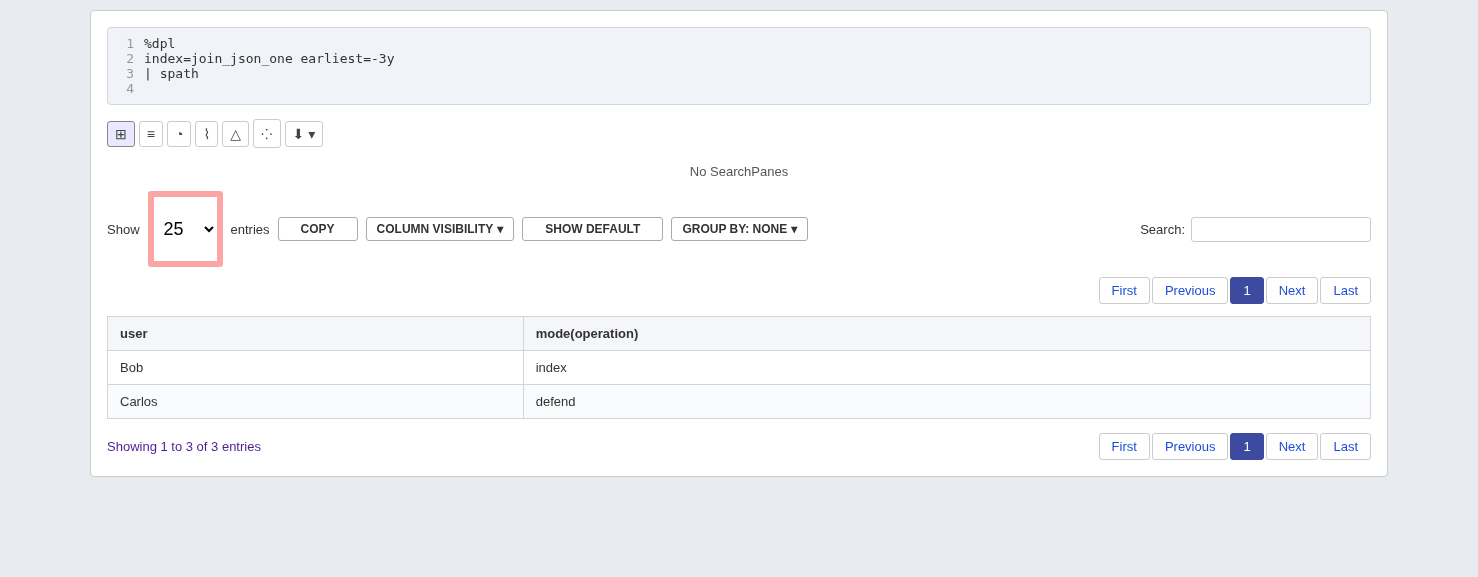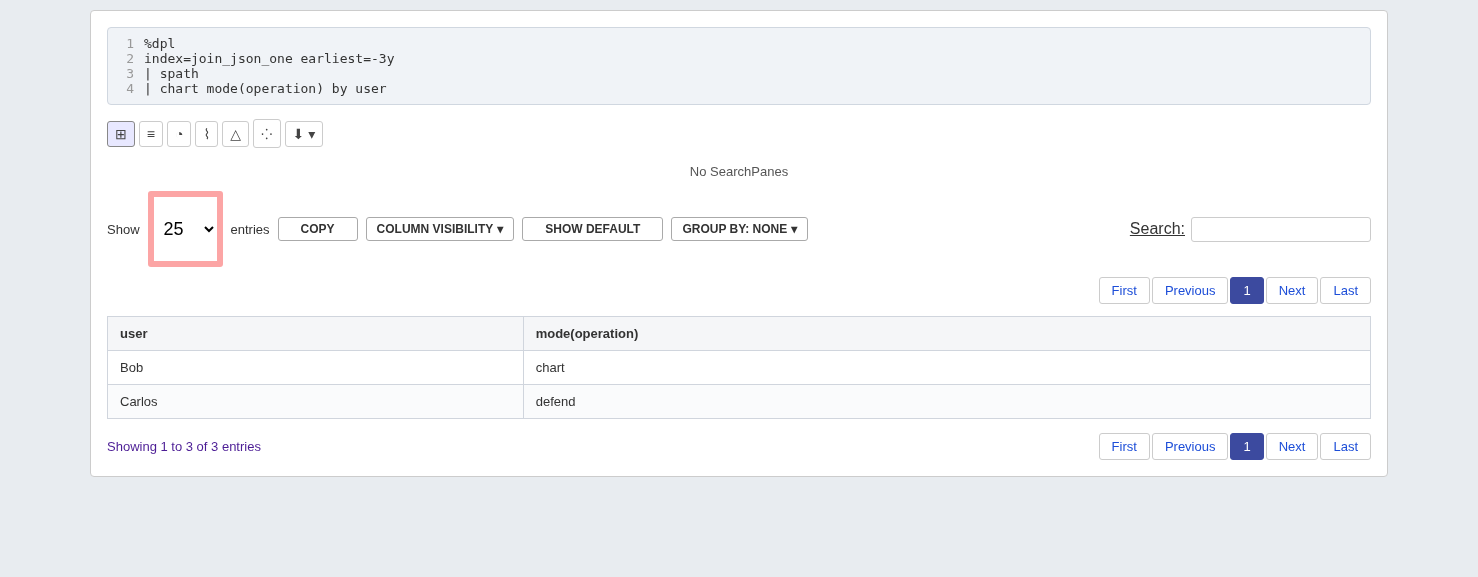--- a/index.html
+++ b/index.html
@@ -108,21 +108,21 @@
       display: flex;
       align-items: center;
       gap: 4px;
     }
     .search-area {
       margin-left: auto;
       display: flex;
       align-items: center;
       gap: 6px;
     }
-    .search-label { font-size: 16px; text-decoration: underline; }
+    .search-label { font-size: 13px; }
     .search-input {
       border: 1px solid #ccc;
       border-radius: 3px;
       padding: 4px 8px;
       font-size: 13px;
       width: 180px;
     }
 
     
     .pagination {
@@ -188,21 +188,20 @@
     <div class="code-line">
       <span class="line-num">2</span>
       <span class="line-code">index=join_json_one earliest=-3y</span>
     </div>
     <div class="code-line">
       <span class="line-num">3</span>
       <span class="line-code">| spath</span>
     </div>
     <div class="code-line">
       <span class="line-num">4</span>
-      <span class="line-code">| chart mode(operation) by user</span>
     </div>
   </div>
 
   <div class="toolbar">
     <button class="toolbar-btn active">⊞</button>
     <button class="toolbar-btn">≡</button>
     <button class="toolbar-btn">◔</button>
     <button class="toolbar-btn">⌇</button>
     <button class="toolbar-btn">△</button>
     <button class="toolbar-btn">⁘</button>
@@ -247,21 +246,21 @@
   <table class="data-table">
     <thead>
       <tr>
         <th>user</th>
         <th>mode(operation)</th>
       </tr>
     </thead>
     <tbody>
       <tr class="table-row">
         <td>Bob</td>
-        <td>chart</td>
+        <td>index</td>
       </tr>
       <tr class="table-row">
         <td>Carlos</td>
         <td>defend</td>
       </tr>
     </tbody>
   </table>
 
   <div class="bottom-bar">
     <span class="showing-text">Showing 1 to 3 of 3 entries</span>

